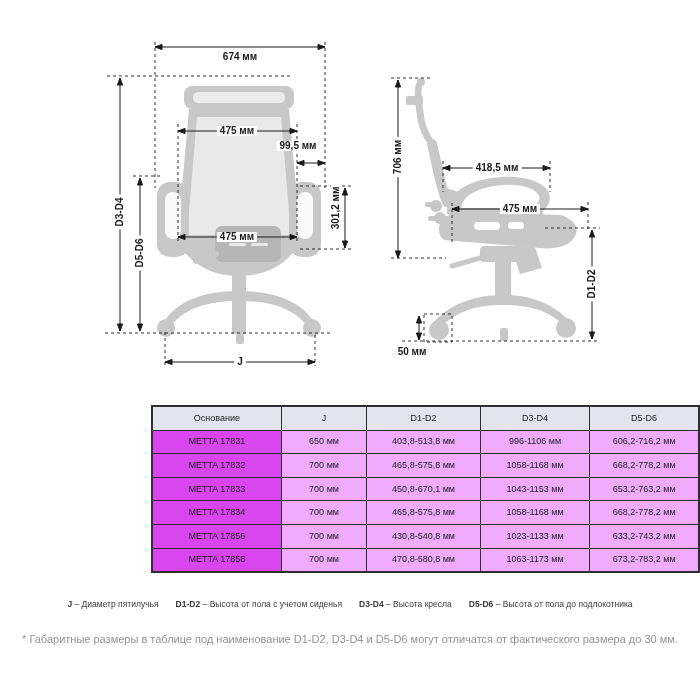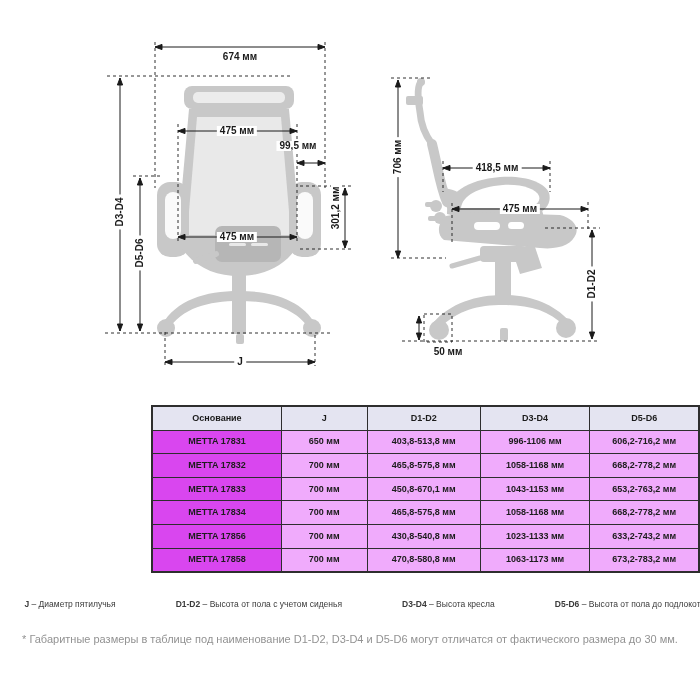--- a/index.html
+++ b/index.html
@@ -7,32 +7,32 @@
          font-family:"Liberation Sans", sans-serif;overflow:hidden;}
   #diagram-svg{position:absolute;left:0;top:0;}
   .dim-label{position:absolute;transform:translate(-50%,-50%);
              font-size:10px;font-weight:700;color:#1a1a1a;background:#fff;
              padding:0 3px;white-space:nowrap;line-height:1;}
   .dim-label.rot{transform:translate(-50%,-50%) rotate(-90deg);}
   
   #spec-table{position:absolute;left:151px;top:405px;border-collapse:collapse;
               table-layout:fixed;}
   #spec-table td,#spec-table th{border:1px solid #2e2e2e;font-size:9px;
-              font-weight:700;color:#1c1c1c;text-align:center;vertical-align:middle;
+              font-weight:400;color:#1c1c1c;text-align:center;vertical-align:middle;
               height:22.6px;padding:0 18px;line-height:1;}
   #spec-table{border:2px solid #2e2e2e;}
   #spec-table th{background:#e4e4f1;}
   #spec-table td.name{background:#d946ef;}
   #spec-table td{background:#f0abfc;}
   .cW0{width:95px}.cW1{width:51px}.cW2{width:80px}.cW3{width:76px}.cW4{width:75px}
   
   #legend{position:absolute;left:0;top:599px;width:700px;display:flex;
           justify-content:center;gap:17px;font-size:8.5px;color:#3a3a3a;}
   #legend .k{font-weight:700;}
-  #legend .item{white-space:nowrap;margin-left:43px;}
+  #legend .item{white-space:nowrap;}
   .footnote{position:absolute;width:700px;text-align:center;font-size:11px;
             color:#929292;}
   #footnote1{top:633px;}
   #footnote2{top:648px;}
 </style>
 </head>
 <body>
 
 <div id="stage">
 
@@ -189,21 +189,21 @@
   <div class="dim-label" style="left:298px;top:146px">99,5 мм</div>
   <div class="dim-label rot" style="left:336px;top:208px">301,2 мм</div>
   <div class="dim-label" style="left:237px;top:237px">475 мм</div>
   <div class="dim-label" style="left:240px;top:362px">J</div>
   <div class="dim-label rot" style="left:120px;top:212px">D3-D4</div>
   <div class="dim-label rot" style="left:140px;top:253px">D5-D6</div>
   <div class="dim-label rot" style="left:398px;top:157px">706 мм</div>
   <div class="dim-label" style="left:497px;top:168px">418,5 мм</div>
   <div class="dim-label" style="left:520px;top:209px">475 мм</div>
   <div class="dim-label rot" style="left:592px;top:284px">D1-D2</div>
-  <div class="dim-label" style="left:448px;top:352px">50 мм</div>
+  <div class="dim-label" style="left:412px;top:352px">50 мм</div>
 
   <table id="spec-table">
     <tbody>
         <tr>
       <th class="cW0">Основание</th>
       <th class="cW1">J</th>
       <th class="cW2">D1-D2</th>
       <th class="cW3">D3-D4</th>
       <th class="cW4">D5-D6</th>
     </tr>

